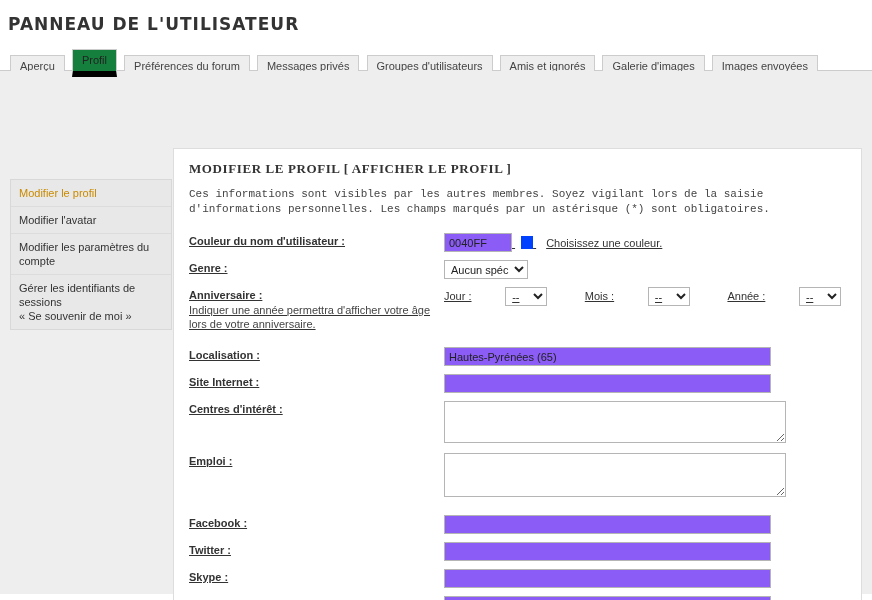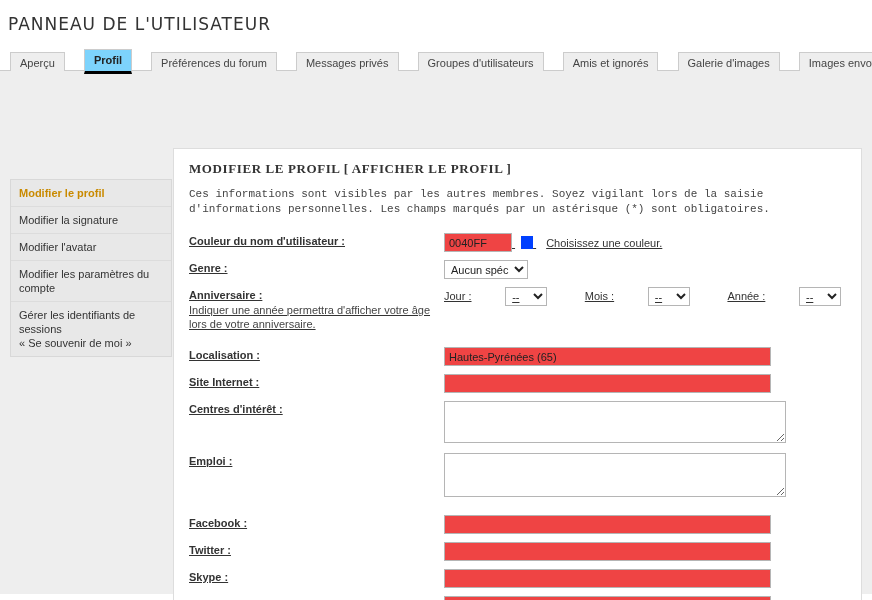--- a/index.html
+++ b/index.html
@@ -17,21 +17,21 @@
   }
   .page {
     position: relative;
     width: 872px;
     height: 600px;
     background: #ffffff;
   }
   .panel-title {
     font-family: "DejaVu Sans", sans-serif;
     font-size: 17px;
-    font-weight: normal;
+    font-weight: bold;
     letter-spacing: 1px;
     color: #333333;
     padding: 14px 0 0 8px;
     margin: 0;
   }
   
   .tabbar {
     position: relative;
     margin: 14px 0 0 0;
     padding: 0 0 0 10px;
@@ -41,32 +41,32 @@
     white-space: nowrap;
   }
   .tab {
     display: inline-block;
     font-size: 11px;
     color: #444444;
     background: #eeeeee;
     border: 1px solid #cccccc;
     border-bottom: none;
     padding: 4px 9px 4px 9px;
-    margin-right: 16px;
+    margin-right: 4px;
     line-height: 13px;
     vertical-align: bottom;
     position: relative;
     top: 1px;
     cursor: pointer;
   }
   .tab.active {
-    background: #7dd3fc;
+    background: #15803d;
     color: #222222;
-    font-weight: bold;
-    border-bottom: 3px solid #000000;
+    font-weight: normal;
+    border-bottom: 6px solid #000000;
     z-index: 2;
   }
   
   .content {
     position: relative;
     width: 872px;
     height: 523px;
     background: #eeeeee;
     box-sizing: border-box;
     padding-top: 10px;
@@ -85,21 +85,21 @@
     font-size: 11px;
     color: #333333;
     padding: 6px 8px 6px 8px;
     border-bottom: 1px solid #dcdcdc;
     cursor: pointer;
     line-height: 14px;
   }
   .sidebar-item:last-child { border-bottom: none; }
   .sidebar-item.selected {
     color: #c98a00;
-    font-weight: bold;
+    font-weight: normal;
   }
   .sidebar-item .sub {
     display: block;
   }
   
   .main {
     position: absolute;
     left: 173px;
     top: 77px;
     width: 689px;
@@ -147,21 +147,21 @@
   }
   .row .field {
     flex: 1;
     padding-right: 20px;
   }
   input[type="text"] {
     font-family: "Liberation Sans", sans-serif;
     font-size: 11px;
     color: #222222;
     border: 1px solid #b5b5b5;
-    background: #ef4444;
+    background: #8b5cf6;
     padding: 2px 4px;
     box-sizing: border-box;
     height: 19px;
   }
   .input-color { width: 68px; }
   .input-wide { width: 327px; }
   textarea {
     font-family: "Liberation Sans", sans-serif;
     font-size: 11px;
     color: #222222;
@@ -226,21 +226,20 @@
     <span class="tab">Groupes d'utilisateurs</span>
     <span class="tab">Amis et ignorés</span>
     <span class="tab">Galerie d'images</span>
     <span class="tab">Images envoyées</span>
   </div>
 
   <div class="content">
 
     <div class="sidebar">
       <a class="sidebar-item selected">Modifier le profil</a>
-      <a class="sidebar-item">Modifier la signature</a>
       <a class="sidebar-item">Modifier l'avatar</a>
       <a class="sidebar-item">Modifier les paramètres du compte</a>
       <a class="sidebar-item">
         <span>Gérer les identifiants de sessions</span>
         <span class="sub">« Se souvenir de moi »</span>
       </a>
     </div>
 
     <div class="main">
 

